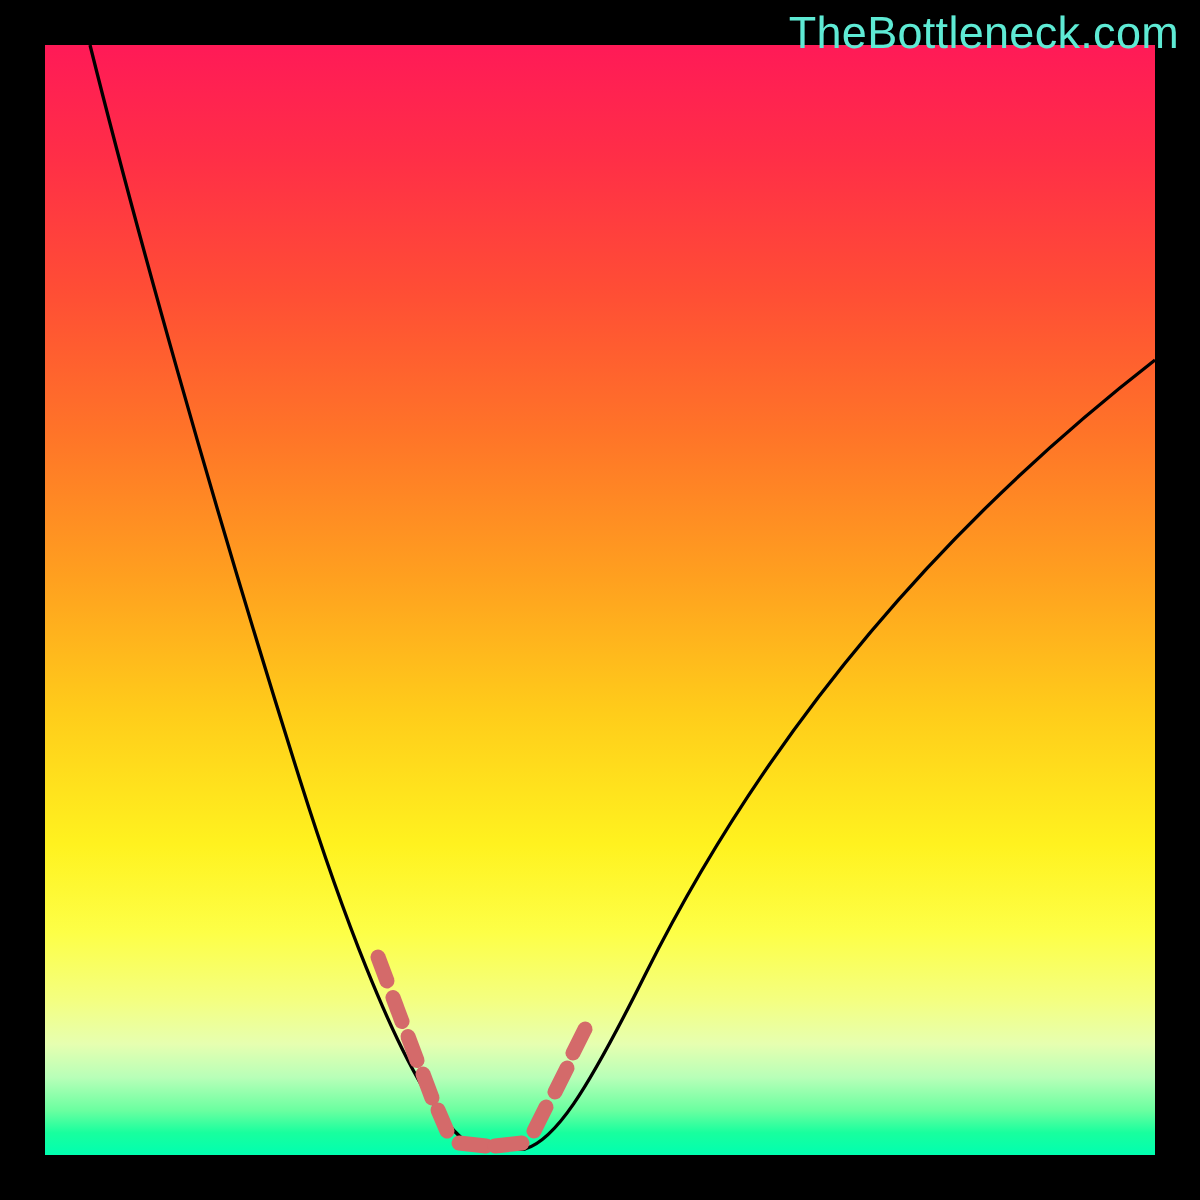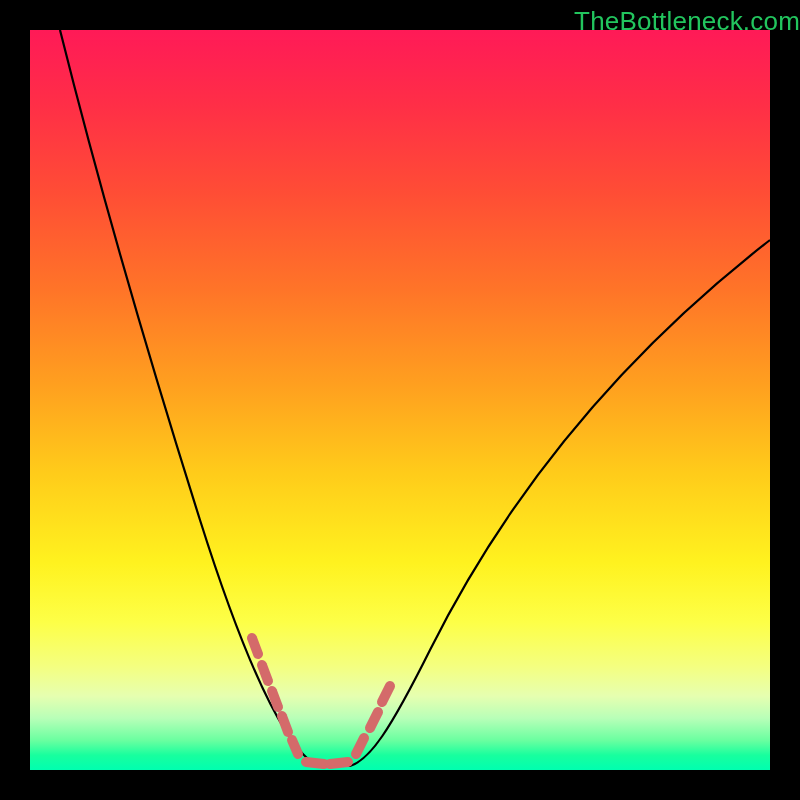--- a/index.html
+++ b/index.html
@@ -39,23 +39,23 @@
       #e6ffb0 90%,
       #b8ffb8 93%,
       #6affa0 96%,
       #18ff9e 98%,
       #00ffb0 100%
     );
   }
   .watermark {
     position: absolute;
     top: 6px;
-    right: 0;
-    color: #22c55e;
-    font-size: 26px;
+    right: 14px;
+    color: #5eead4;
+    font-size: 30px;
     letter-spacing: 0.2px;
     z-index: 5;
     font-weight: 500;
   }
   svg.curves {
     position: absolute;
     left: 0;
     top: 0;
     width: 740px;
     height: 740px;

